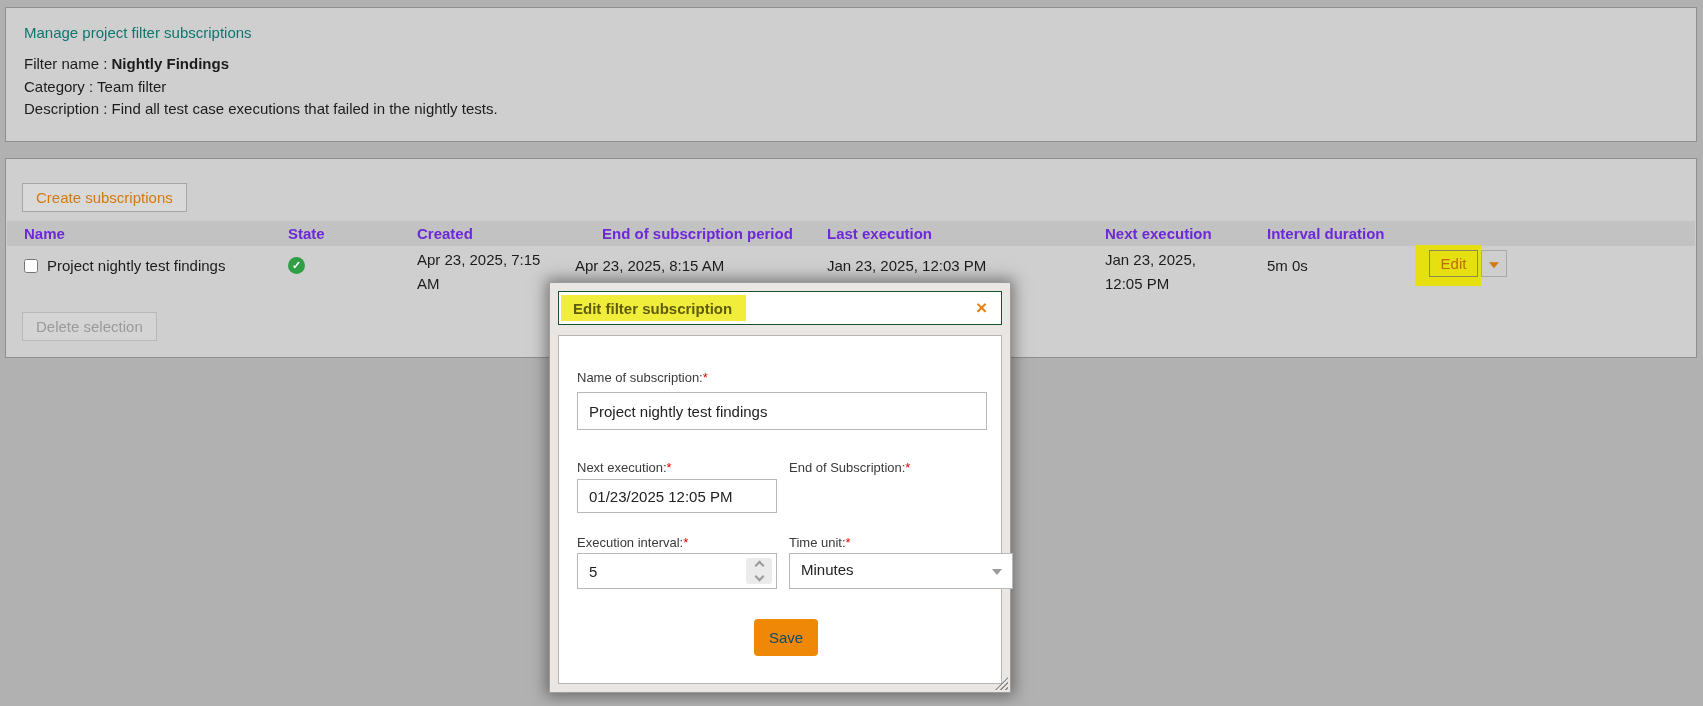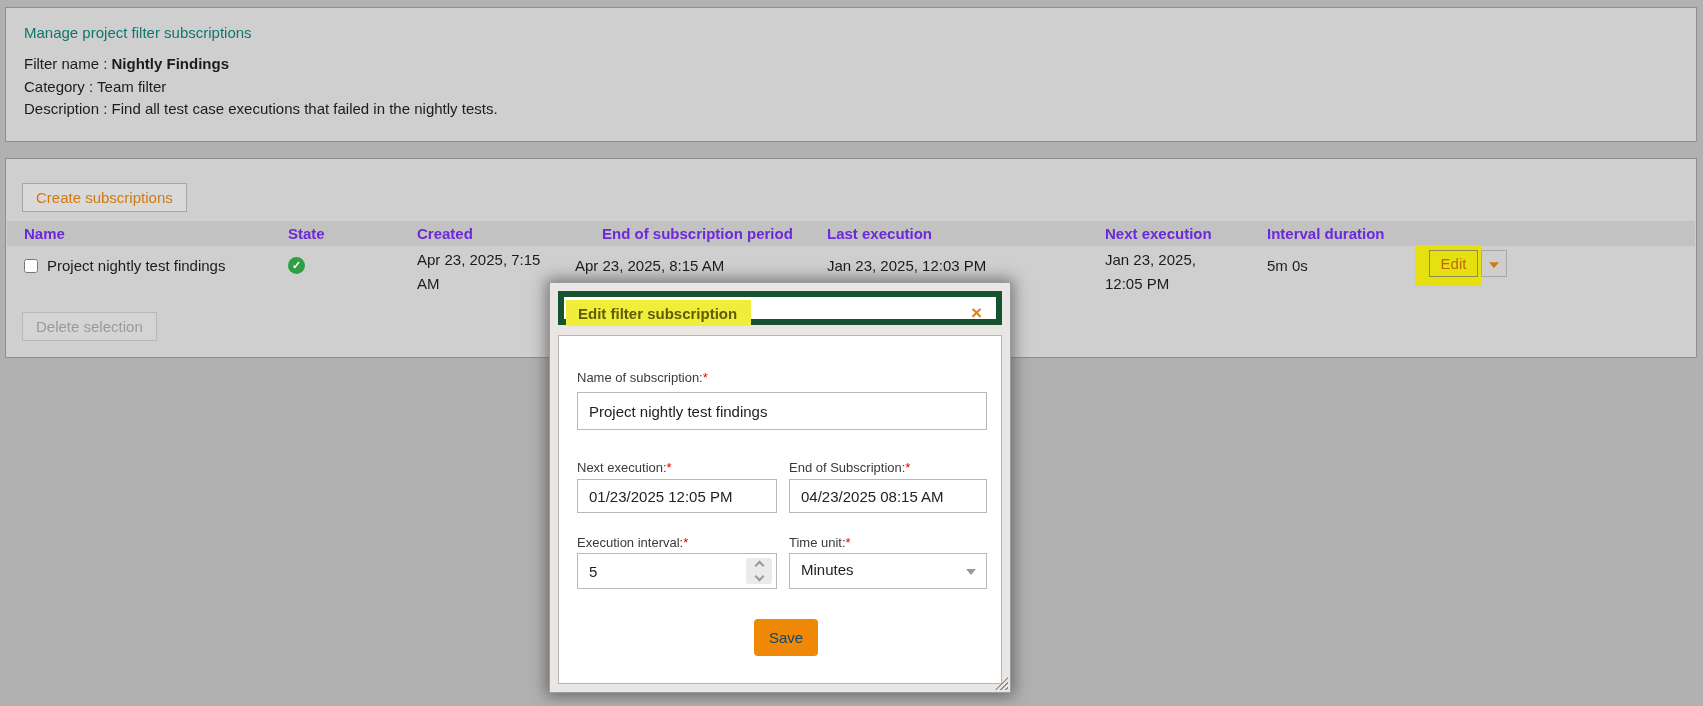--- a/index.html
+++ b/index.html
@@ -60,21 +60,21 @@
   }
 
   
   #modal {
     position:absolute; left:549px; top:282px; width:462px; height:411px;
     background:#e9e6e3; border:1px solid #9d9d9d;
     box-shadow:0 0 14px 3px rgba(45,45,45,0.55);
   }
   #modal-titlebar {
     position:absolute; left:8px; right:8px; top:8px; height:34px;
-    background:#ffffff; border:6px solid #14532d;
+    background:#ffffff; border:1px solid #14532d;
   }
   #modal-title-hl {
     position:absolute; left:2px; top:3px; height:26px; background:#f1ee3b;
     display:flex; align-items:center; padding:0 14px 0 12px;
   }
   #modal-title { font-size:15px; font-weight:bold; color:#5f5c08; white-space:nowrap; }
   #modal-close { position:absolute; right:14px; top:3px; font-size:19px; font-weight:bold; color:#e8820c; cursor:pointer; line-height:26px; }
   #modal-body {
     position:absolute; left:8px; right:8px; top:52px; bottom:8px;
     background:#ffffff; border:1px solid #b5b5b5;
@@ -96,21 +96,21 @@
   #f-int-wrap   { position:absolute; left:18px; top:217px; width:200px; height:36px; border:1px solid #b8b8b8; background:#fff; }
   #f-int-input  { position:absolute; left:0; top:0; width:160px; height:34px; border:none; font-size:15px; padding:0 11px; font-family:"Liberation Sans", sans-serif; color:#222; outline:none; }
   #f-int-spinner {
     position:absolute; right:4px; top:4px; bottom:4px; width:26px; background:#ebebeb; border-radius:3px;
     display:flex; flex-direction:column; align-items:center; justify-content:center; cursor:pointer;
   }
   .chev { width:7px; height:7px; border-left:2px solid #9a9a9a; border-top:2px solid #9a9a9a; }
   .chev.up { transform:rotate(45deg); margin-bottom:2px; }
   .chev.down { transform:rotate(225deg); margin-top:2px; }
   #f-unit-select {
-    position:absolute; left:230px; top:217px; width:198px; height:36px;
+    position:absolute; left:230px; top:217px; width:224px; height:36px;
     border:1px solid #b8b8b8; background:#fff; cursor:pointer;
   }
   #f-unit-value { position:absolute; left:11px; top:7px; font-size:15px; color:#222; }
   .caret-down-gray {
     position:absolute; right:10px; top:15px; width:0; height:0;
     border-left:5px solid transparent; border-right:5px solid transparent; border-top:6px solid #9a9a9a;
   }
   #save-btn {
     position:absolute; left:195px; top:283px; width:64px; height:37px;
     background:#ef8807; border:none; border-radius:4px; color:#0c4a6e; font-size:15px;
@@ -189,21 +189,20 @@
     </div>
     <input class="f-input" id="f-name-input" type="text" value="Project nightly test findings" style="">
 
     <div class="f-label" id="f-next-label">
       <span>Next execution:</span><span class="req">*</span>
     </div>
     <div class="f-label" id="f-end-label">
       <span>End of Subscription:</span><span class="req">*</span>
     </div>
     <input class="f-input" id="f-next-input" type="text" value="01/23/2025 12:05 PM" style="">
-    <input class="f-input" id="f-end-input" type="text" value="04/23/2025 08:15 AM" style="">
 
     <div class="f-label" id="f-int-label">
       <span>Execution interval:</span><span class="req">*</span>
     </div>
     <div class="f-label" id="f-unit-label">
       <span>Time unit:</span><span class="req">*</span>
     </div>
 
     <div id="f-int-wrap">
       <input id="f-int-input" type="text" value="5" style="">

